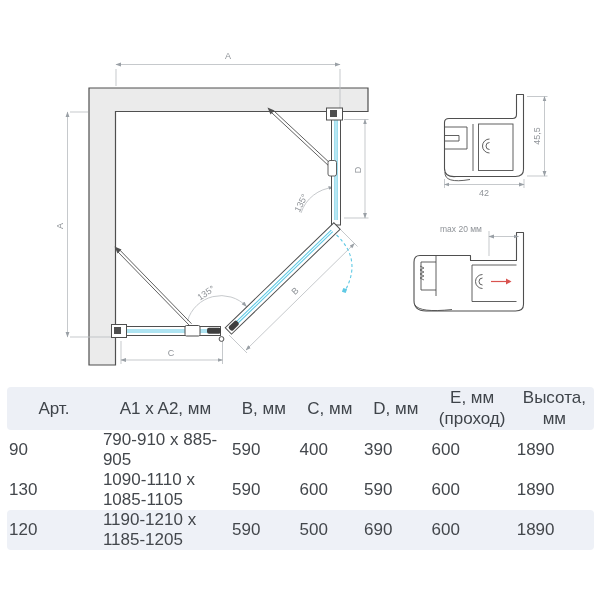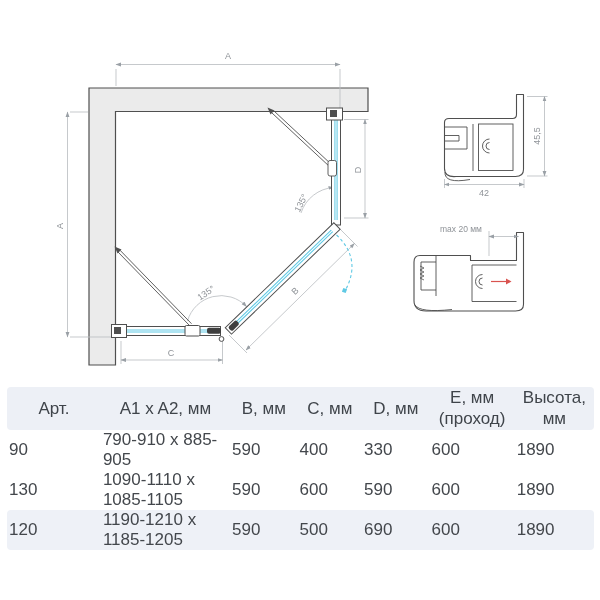--- a/index.html
+++ b/index.html
@@ -178,21 +178,21 @@
 (проход)</th>
           <th>Высота, мм</th>
         </tr>
     </thead>
     <tbody>
         <tr>
           <td>90</td>
           <td>790-910 x 885-905</td>
           <td>590</td>
           <td>400</td>
-          <td>330</td>
+          <td>390</td>
           <td>600</td>
           <td>1890</td>
         </tr>
         <tr>
           <td>130</td>
           <td>1090-1110 x 1085-1105</td>
           <td>590</td>
           <td>600</td>
           <td>590</td>
           <td>600</td>

